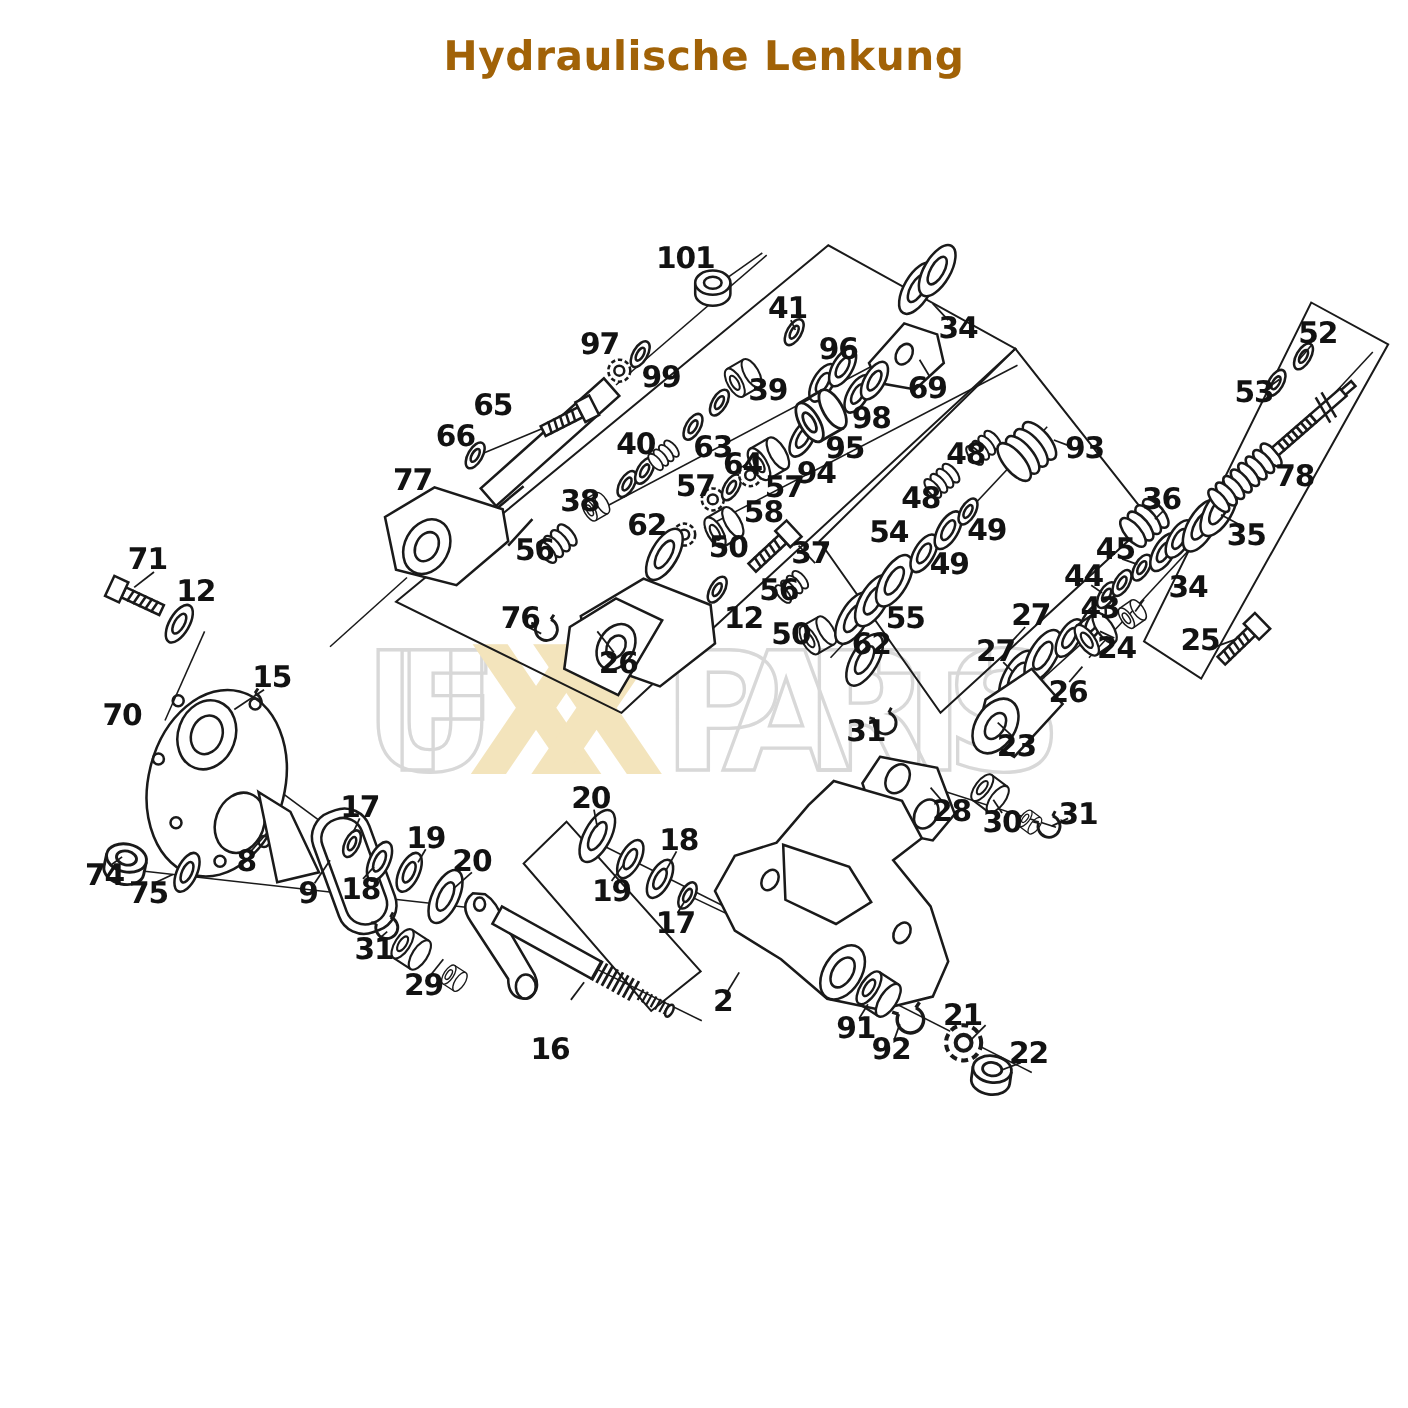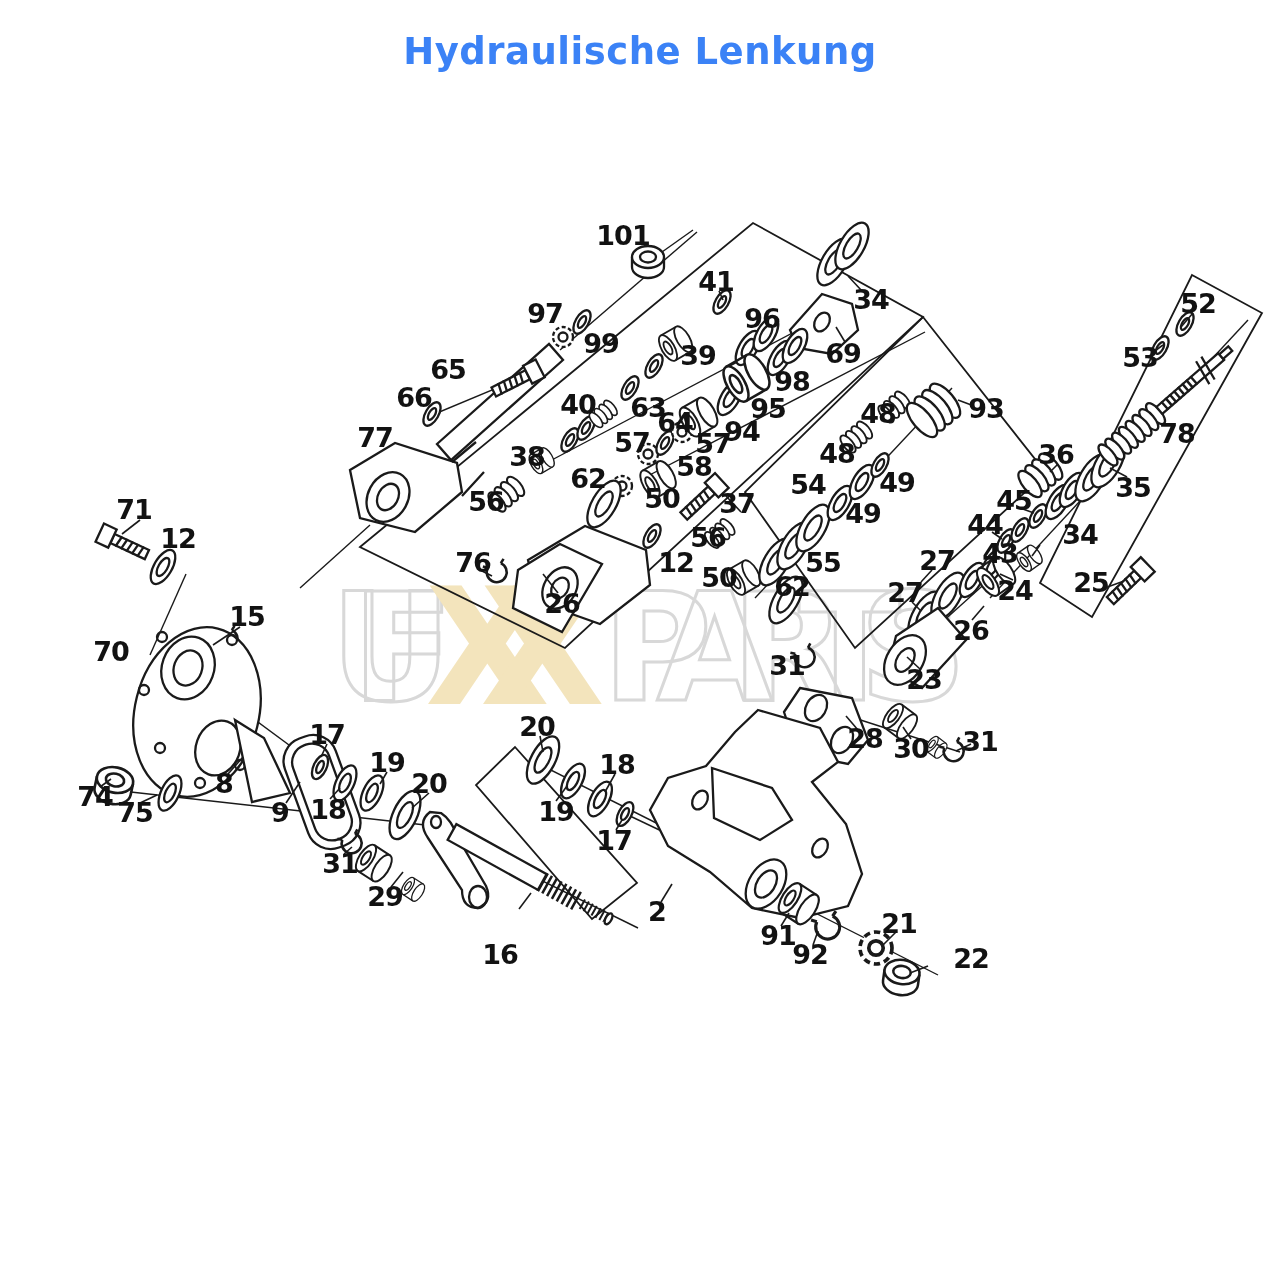--- a/index.html
+++ b/index.html
@@ -1,19 +1,19 @@
 <!DOCTYPE html>
 <html><head>
 <meta charset="utf-8">
 <style>
   html,body{margin:0;padding:0;background:#ffffff;}
   #stage{position:relative;width:1280px;height:1280px;background:#ffffff;overflow:hidden;
          font-family:"DejaVu Sans","Liberation Sans",sans-serif;}
   #title{position:absolute;left:0;top:30px;width:1280px;text-align:center;
-         font-size:37px;font-weight:700;color:#3b82f6;letter-spacing:0.5px;}
+         font-size:37px;font-weight:700;color:#a16207;letter-spacing:0.5px;}
   #art{position:absolute;left:0;top:0;}
   
   .box{stroke:#1a1a1a;stroke-width:1.8;fill:none;}
   .ax{stroke:#1a1a1a;stroke-width:1.4;fill:none;}
   .ld{stroke:#1a1a1a;stroke-width:1.6;fill:none;}
   .pt{stroke:#1a1a1a;stroke-width:2.3;fill:#ffffff;}
   .ptn{stroke:#1a1a1a;stroke-width:2.3;fill:none;}
   #rgL,#rgM,#rgS,#cyl,#spr,#blt,#nutH,#star{stroke:#1a1a1a;stroke-width:2.3;fill:#ffffff;}
   #clip{stroke:#1a1a1a;stroke-width:2.6;fill:none;}
   .wm-outline{fill:none;stroke:#d8d8d8;stroke-width:3;}
@@ -418,17 +418,17 @@
       <div class="lbl" style="left: 500px; top: 918px; margin-top: 36px;">16</div>
       <div class="lbl" style="left: 537px; top: 726px;">20</div>
       <div class="lbl" style="left: 556px; top: 811px;">19</div>
       <div class="lbl" style="left: 617px; top: 764px;">18</div>
       <div class="lbl" style="left: 614px; top: 840px;">17</div>
       <div class="lbl" style="left: 473px; top: 562px;">76</div>
       <div class="lbl" style="left: 562px; top: 603px;">26</div>
       <div class="lbl" style="left: 657px; top: 911px;">2</div>
       <div class="lbl" style="left: 778px; top: 935px;">91</div>
       <div class="lbl" style="left: 810px; top: 954px;">92</div>
-      <div class="lbl" style="left: 899px; top: 923px;">21</div>
-      <div class="lbl" style="left: 935px; top: 958px; margin-left: 36px;">22</div>
+      <div class="lbl" style="left: 875px; top: 923px;">21</div>
+      <div class="lbl" style="left: 935px; top: 958px;">22</div>
     </div>
 
 </div>
 
 </body></html>

